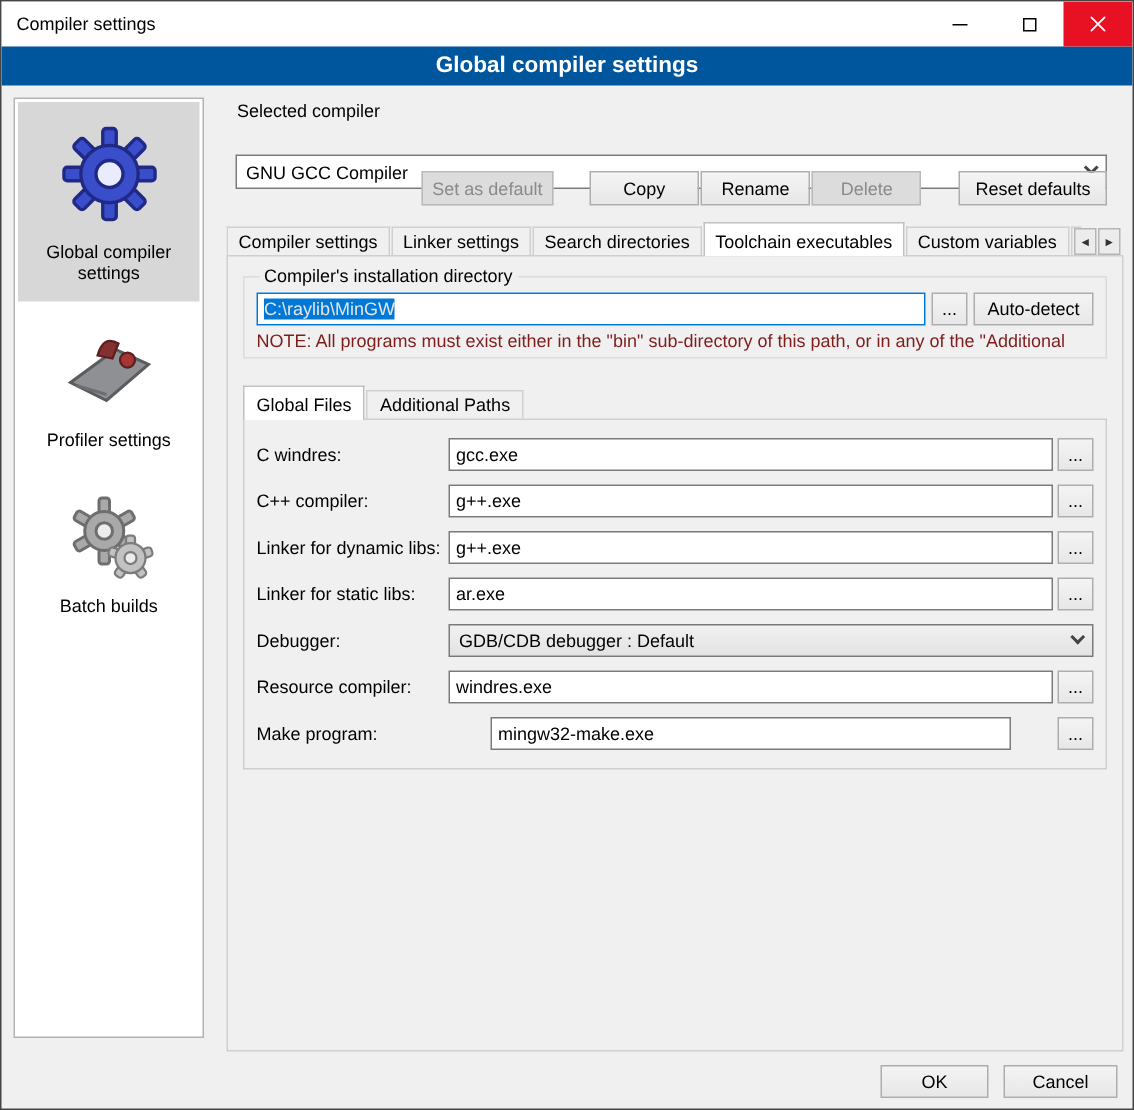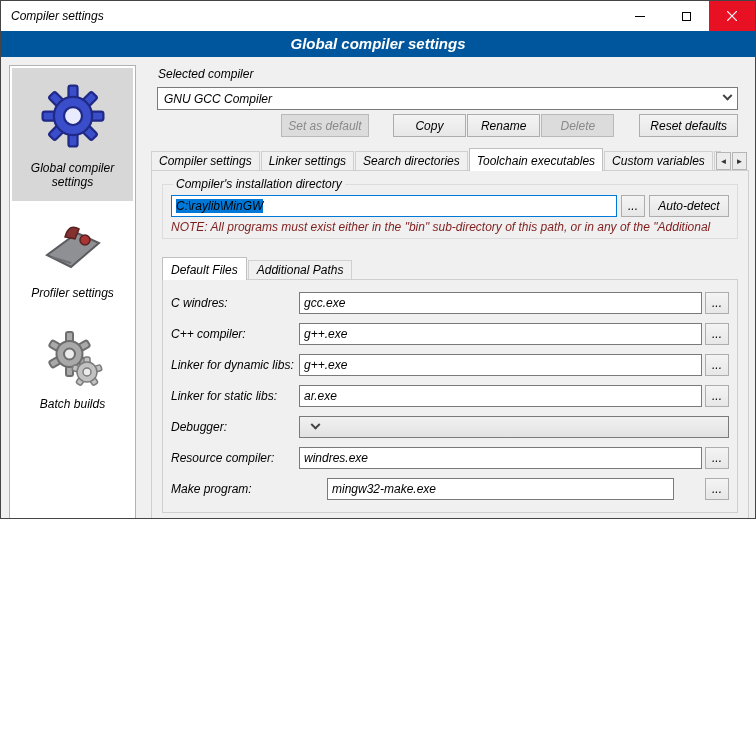--- a/index.html
+++ b/index.html
@@ -1,20 +1,20 @@
 <!DOCTYPE html>
 <html><head>
 <meta charset="utf-8">
 <style>
   * { margin:0; padding:0; box-sizing:border-box; }
   html,body { background:#ffffff; }
   body { font-family:"Liberation Sans", sans-serif; font-size:12px; color:#000; }
 
-  .window { position:relative; width:756px; height:519px; background:#f0f0f0;
-            border:1px solid #454545; overflow:hidden;font-style:italic; }
+  .window { position:relative; width:756px; height:740px; background:#f0f0f0;
+            border:1px solid #454545; overflow:hidden; }
 
   
   .titlebar { height:30px; background:#ffffff; display:flex; align-items:center; }
   .title { padding-left:10px; font-size:12px; }
   .win-controls { margin-left:auto; display:flex; height:100%; }
   .win-btn { width:46px; height:100%; display:flex; align-items:center; justify-content:center; cursor:default; }
   .win-btn.close { background:#e81123; }
   .glyph-min { width:10px; height:1px; background:#000; }
   .glyph-max { width:9px; height:9px; border:1px solid #000; }
 
@@ -39,21 +39,21 @@
            padding:0 4px; overflow:hidden; white-space:nowrap; }
   .combobox { display:flex; align-items:center; background:#fff; border:1px solid #7a7a7a;
               height:23px; padding:0 6px; }
   .combobox.gray { background:linear-gradient(#f1f1f1,#e2e2e2); }
   .combobox .txt { flex:1; overflow:hidden; white-space:nowrap; }
   .chevron { width:7px; height:7px; border-right:2px solid #444; border-bottom:2px solid #444;
              transform:rotate(45deg) translate(-2px,-2px); margin-left:6px; }
 
   
   .sel-label { position:absolute; left:157px; top:66px; }
-  .main-combo { position:absolute; left:156px; top:86px; width:581px; }
+  .main-combo { position:absolute; left:156px; top:102px; width:581px; }
   .btn-row { position:absolute; left:156px; top:113px; width:581px; display:flex; }
   .b-setdef { margin-left:124px; width:90px; }
   .b-copy { margin-left:24px; width:75px; }
   .b-rename { margin-left:1px; width:75px; }
   .b-delete { margin-left:1px; width:75px; }
   .b-reset { margin-left:25px; width:101px; }
 
   
   .tabstrip { position:absolute; left:150px; top:147px; width:570px; height:23px;
               display:flex; align-items:flex-end; overflow:hidden; }
@@ -65,21 +65,21 @@
                      justify-content:center; background:#ececec; border:1px solid #b5b5b5; margin-left:1px; color:#333; }
 
   .tabpage { position:absolute; left:150px; top:169px; width:598px; height:531px;
              background:#f0f0f0; border:1px solid #cfcfcf; }
 
   
   fieldset { margin:6px 10px 0 10px; border:1px solid #dcdcdc; padding:4px 8px 4px 8px; }
   legend { padding:0 3px; margin-left:2px; }
   .dir-row { display:flex; gap:4px; align-items:center; }
   .dir-input { flex:1; border-color:#0078d7; }
-  .dir-input .sel { background:#0078d7; color:#000000;text-align:center; }
+  .dir-input .sel { background:#0078d7; color:#e5e5e5;text-align:center; }
   .browse { width:24px; height:22px; }
   .autodetect { width:80px; height:22px; }
   .note { margin-top:3px; color:#7f1d1d; white-space:nowrap; overflow:hidden; }
 
   
   .subtabstrip { position:absolute; left:10px; top:86px; display:flex; align-items:flex-end; height:23px; }
   .subtab { height:20px; line-height:19px; padding:0 8px; background:#f0f0f0;
             border:1px solid #d0d0d0; border-bottom:none; margin-right:1px; }
   .subtab.active { height:23px; line-height:24px; background:#fff; border-color:#c0c0c0; z-index:3; position:relative; }
   .subpage { position:absolute; left:10px; top:108px; width:576px; height:234px;
@@ -221,21 +221,21 @@
         <div class="field dir-input">
           <span class="sel">C:\raylib\MinGW</span>
         </div>
         <div class="btn browse">...</div>
         <div class="btn autodetect">Auto-detect</div>
       </div>
       <div class="note">NOTE: All programs must exist either in the "bin" sub-directory of this path, or in any of the "Additional</div>
     </fieldset>
 
     <div class="subtabstrip">
-      <div class="subtab active">Default Files</div>
+      <div class="subtab active">Global Files</div>
       <div class="subtab">Additional Paths</div>
     </div>
 
     <div class="subpage">
 
       <div class="form-row">
         <span class="form-label">C windres:</span>
         <div class="field form-input">gcc.exe</div>
         <div class="btn form-browse">...</div>
       </div>
@@ -254,20 +254,21 @@
 
       <div class="form-row">
         <span class="form-label">Linker for static libs:</span>
         <div class="field form-input">ar.exe</div>
         <div class="btn form-browse">...</div>
       </div>
 
       <div class="form-row">
         <span class="form-label">Debugger:</span>
         <div class="combobox gray form-select">
+          <span class="txt">GDB/CDB debugger : Default</span>
           <span class="chevron"></span>
         </div>
       </div>
 
       <div class="form-row">
         <span class="form-label">Resource compiler:</span>
         <div class="field form-input">windres.exe</div>
         <div class="btn form-browse">...</div>
       </div>
 

